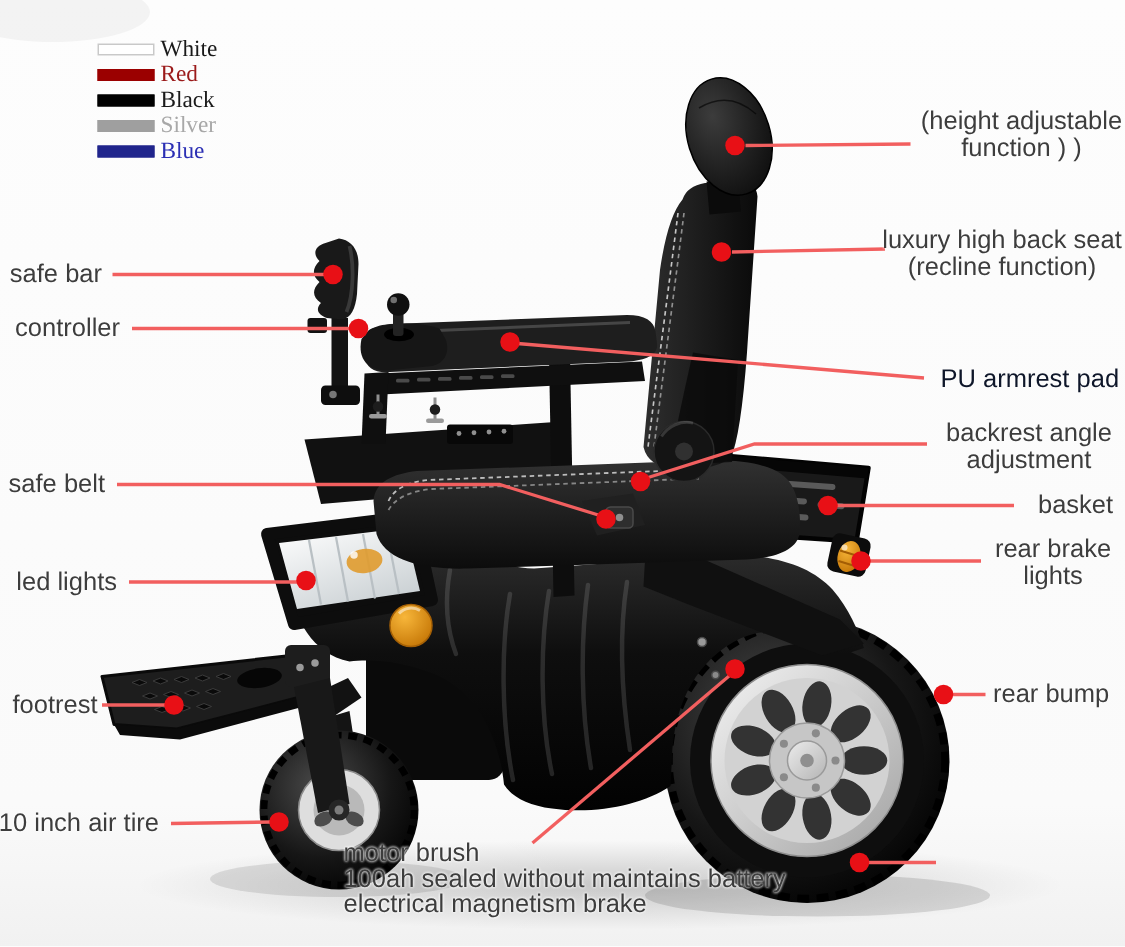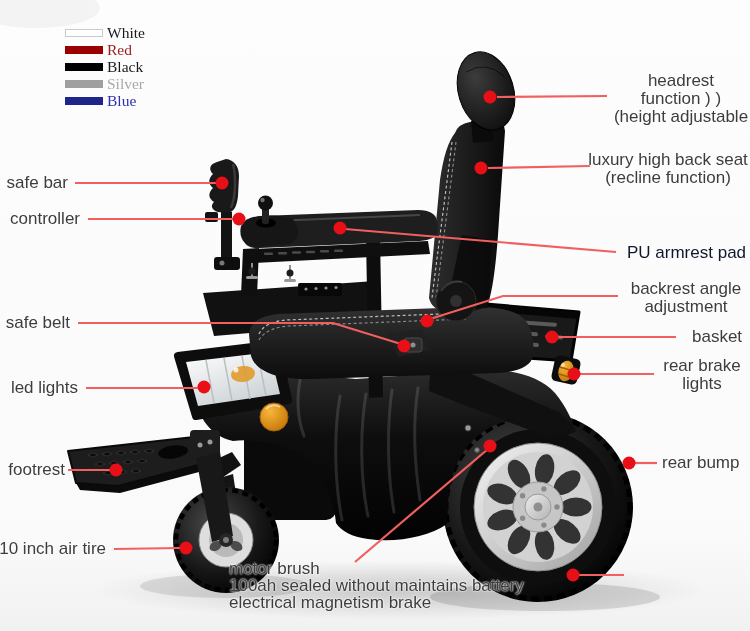--- a/index.html
+++ b/index.html
@@ -372,23 +372,22 @@
     <div class="callout-label align-right" style="top: 379px; color: rgb(61, 61, 61); right: 672px;">
       <div>led lights</div>
     </div>
     <div class="callout-label align-right" style="top: 461px; color: rgb(61, 61, 61); right: 685px; text-align: center;">
       <div>footrest</div>
     </div>
     <div class="callout-label align-right" style="top: 540px; color: rgb(61, 61, 61); right: 644px; margin-left: 39px;">
       <div>10 inch air tire</div>
     </div>
     <div class="callout-label align-center" style="top: 72px; color: rgb(61, 61, 61); left: 681px;">
-      <div>headrest</div>
+      <div>(height adjustable</div>
       <div>function ) )</div>
-      <div>(height adjustable</div>
     </div>
     <div class="callout-label align-center" style="top: 151px; color: rgb(61, 61, 61); left: 668px;">
       <div>luxury high back seat</div>
       <div>(recline function)</div>
     </div>
     <div class="callout-label align-left" style="top: 244px; color: #0f172a; left: 627px;">
       <div>PU armrest pad</div>
     </div>
     <div class="callout-label align-center" style="top: 280px; color: rgb(61, 61, 61); left: 686px;">
       <div>backrest angle</div>

